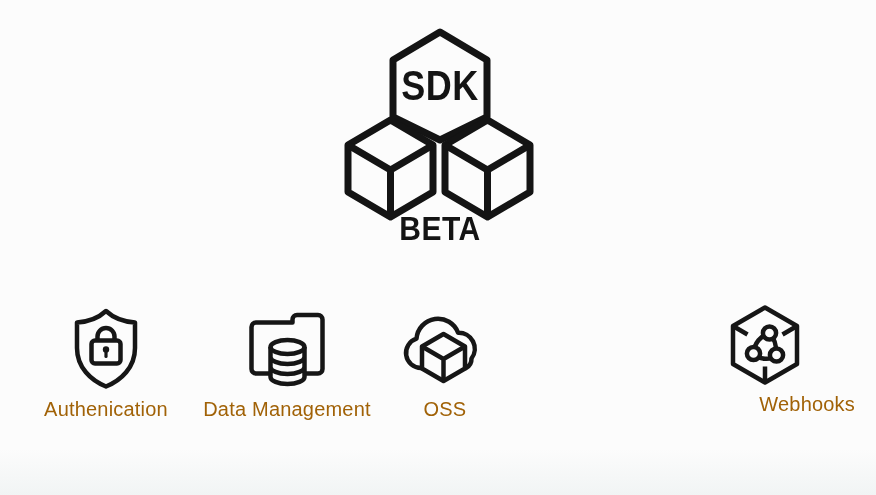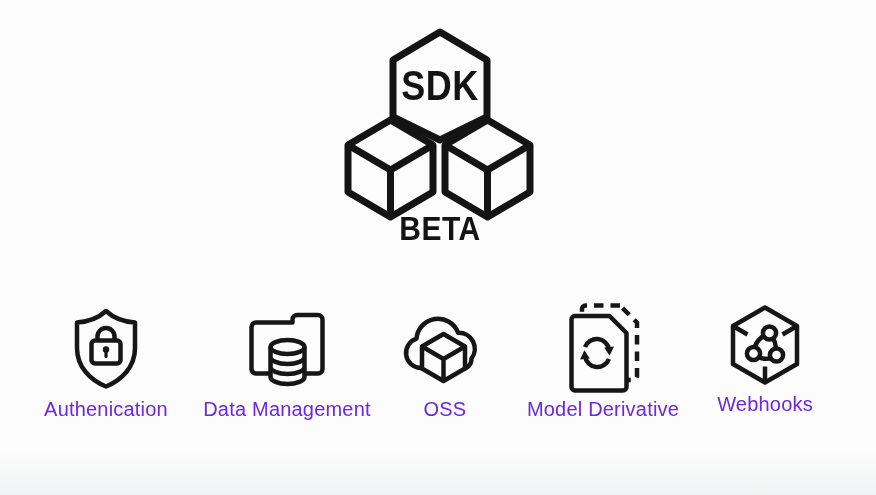--- a/index.html
+++ b/index.html
@@ -23,23 +23,23 @@
   }
   .beta-text{
     position:absolute;left:380px;top:211px;width:120px;height:36px;
     text-align:center;font-size:30px;font-weight:800;color:#141414;
     line-height:36px;letter-spacing:0.5px;transform:scaleY(1.08);
   }
   .service-item{position:absolute;top:300px;width:180px;height:132px;}
   .service-icon{display:flex;justify-content:center;}
   .service-label{
     position:absolute;left:0;top:98px;width:180px;text-align:center;
-    font-size:20px;color:#6d28d9;letter-spacing:0.2px;white-space:nowrap;
+    font-size:20px;color:#a16207;letter-spacing:0.2px;white-space:nowrap;
   }
-  .item-webhooks .service-label{top:93px;}
+  .item-webhooks .service-label{top:93px;text-align:right;}
   svg{overflow:visible;}
 </style>
 </head>
 <body>
 
 <div class="stage">
 
   <div class="logo-wrap">
     <svg class="logo-svg" width="190" height="190" viewBox="0 0 190 190">
 
@@ -88,35 +88,20 @@
       <svg width="78" height="80" viewBox="0 0 78 80">
         <path d="M44.5 12.5 H8 A4.5 4.5 0 0 0 3.5 17 V59 A4.5 4.5 0 0 0 8 63.5 H70 A4.5 4.5 0 0 0 74.5 59 V9.5 A4.5 4.5 0 0 0 70 5 H49 A4.5 4.5 0 0 0 44.5 9.5 Z" fill="none" stroke="#161616" stroke-width="4.5" stroke-linejoin="round"></path>
         <path d="M22.5 37 A17 7 0 0 1 56.5 37 V67 A17 7 0 0 1 22.5 67 Z" fill="#fcfcfc"></path>
         <ellipse cx="39.5" cy="37" rx="17" ry="7" fill="none" stroke="#161616" stroke-width="4.5"></ellipse>
         <path d="M22.5 47 A17 7 0 0 0 56.5 47 M22.5 57 A17 7 0 0 0 56.5 57 M22.5 67 A17 7 0 0 0 56.5 67 M22.5 37 V67 M56.5 37 V67" fill="none" stroke="#161616" stroke-width="4.5"></path>
       </svg>
     </div>
     <div class="service-label">Data Management</div>
   </div>
 
-  <div class="service-item" style="left:513px">
-    <div class="service-icon" style="margin-top:3px">
-      <svg width="70" height="90" viewBox="0 0 70 90">
-        <g transform="translate(10.5,-10.5)">
-          <path d="M41.5 13 H7 A3.5 3.5 0 0 0 3.5 16.5 V84 A3.5 3.5 0 0 0 7 87.5 H55 A3.5 3.5 0 0 0 58.5 84 V30 Z" fill="none" stroke="#161616" stroke-width="4.5" stroke-linejoin="round" stroke-dasharray="9.5 7"></path>
-        </g>
-        <path d="M41.5 13 H7 A3.5 3.5 0 0 0 3.5 16.5 V84 A3.5 3.5 0 0 0 7 87.5 H55 A3.5 3.5 0 0 0 58.5 84 V30 Z" fill="#fcfcfc" stroke="#161616" stroke-width="4.5" stroke-linejoin="round"></path>
-        <path d="M17 44 A12.5 12.5 0 0 1 41 46.5" fill="none" stroke="#161616" stroke-width="4.5"></path>
-        <polygon points="36.2,44.6 46.0,43.4 41.6,52.8" fill="#161616"></polygon>
-        <path d="M41 56 A12.5 12.5 0 0 1 17 53.5" fill="none" stroke="#161616" stroke-width="4.5"></path>
-        <polygon points="21.8,55.4 12.0,56.6 16.4,47.2" fill="#161616"></polygon>
-      </svg>
-    </div>
-    <div class="service-label">Model Derivative</div>
-  </div>
 
   <div class="service-item item-webhooks" style="left:675px">
     <div class="service-icon" style="margin-top:5px">
       <svg width="74" height="80" viewBox="0 0 74 80">
         <polygon points="37,2.5 69,21 69,59 37,77.5 5,59 5,21" fill="none" stroke="#161616" stroke-width="4.5" stroke-linejoin="round"></polygon>
         <path d="M5 21 L19.5 29.5 M69 21 L54.5 29.5 M37 77.5 V61.5" fill="none" stroke="#161616" stroke-width="4.5"></path>
         <path d="M41.5 28 C33 30.5 26 38 25.5 48.5 M41.5 28 C46.5 33 48.5 41 48.5 50 M25.5 48.5 C31 55 43 55.5 48.5 50" fill="none" stroke="#161616" stroke-width="4.5"></path>
         <circle cx="41.5" cy="28" r="6.6" fill="#fcfcfc" stroke="#161616" stroke-width="4.5"></circle>
         <circle cx="25.5" cy="48.5" r="6.6" fill="#fcfcfc" stroke="#161616" stroke-width="4.5"></circle>
         <circle cx="48.5" cy="50" r="6.6" fill="#fcfcfc" stroke="#161616" stroke-width="4.5"></circle>

